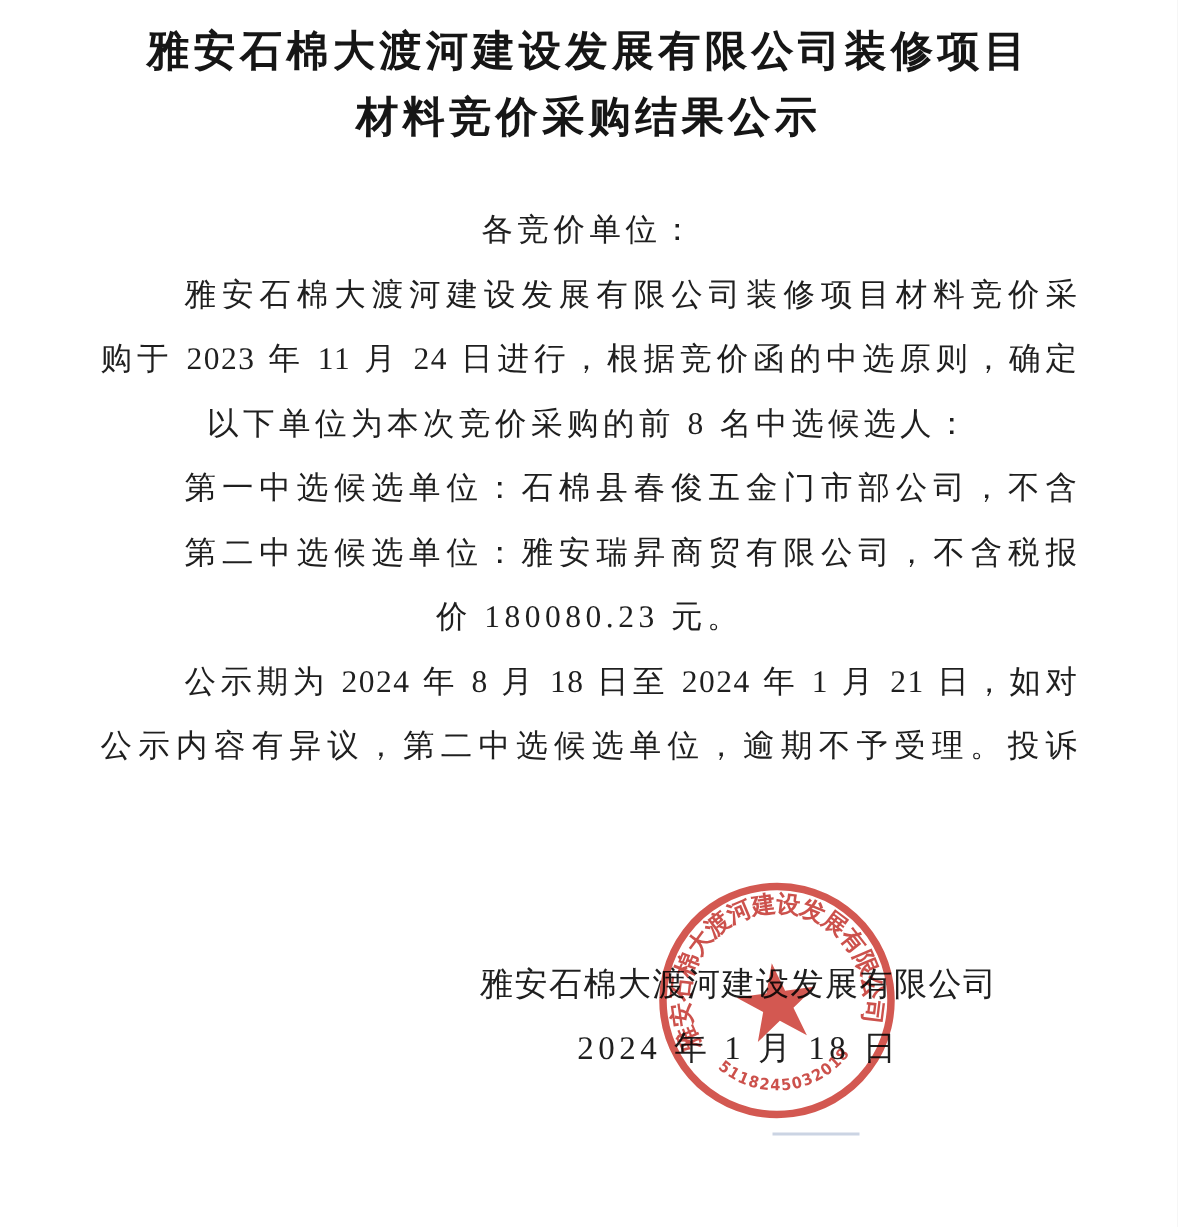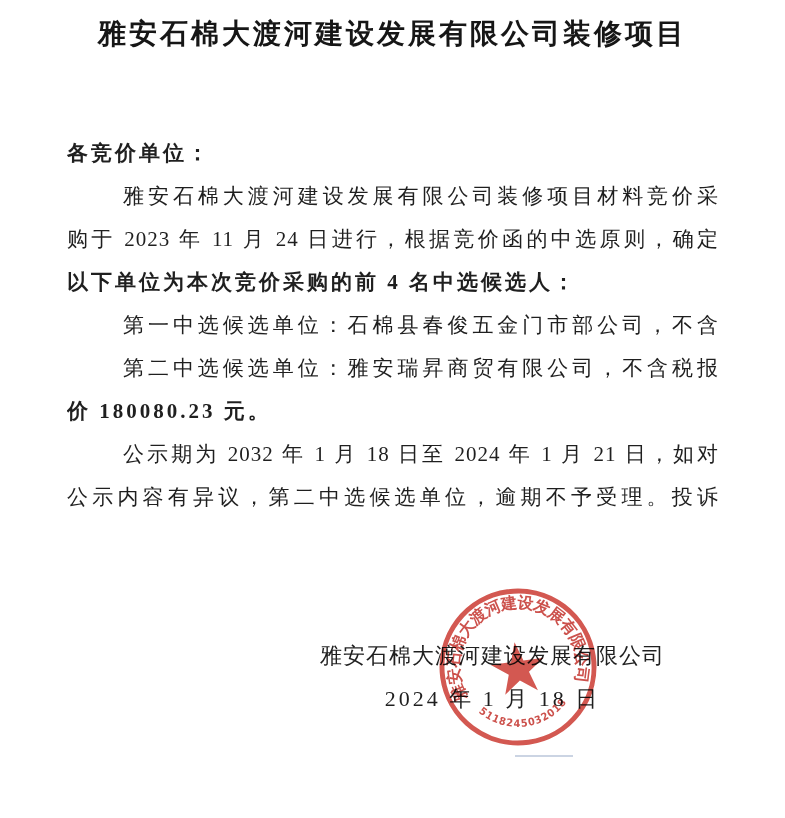--- a/index.html
+++ b/index.html
@@ -26,21 +26,21 @@
     position:absolute;top:132px;left:67px;width:652px;
   }
   .line{
     width:652px;height:43px;line-height:43px;
     font-size:21px;
     overflow:hidden;
     box-sizing:border-box;
     white-space:normal;
   }
   .just{text-align:justify;text-align-last:justify;letter-spacing:1px;}
-  .left{text-align:left;letter-spacing:3px;font-weight:bold;}
+  .left{text-align:center;letter-spacing:3px;}
   .ind{padding-left:56px;font-family:Liberation Serif, serif;}
   
   .signature{
     position:absolute;top:634px;right:120px;
     text-align:left;
   }
   .sig-line{
     height:43px;line-height:43px;font-size:22px;letter-spacing:1px;
     color:#1f1f1f;
   }
@@ -67,35 +67,36 @@
     background:#b9c6da;opacity:.75;
   }
 </style>
 </head>
 <body>
 
 <div class="page">
 
   <div class="title">
     <div>雅安石棉大渡河建设发展有限公司装修项目</div>
+    <div>材料竞价采购结果公示</div>
   </div>
 
   <div class="body">
     <div class="line left">各竞价单位：</div>
 
     <div class="line just ind">雅安石棉大渡河建设发展有限公司装修项目材料竞价采</div>
     <div class="line just">购于 2023 年 11 月 24 日进行，根据竞价函的中选原则，确定</div>
-    <div class="line left">以下单位为本次竞价采购的前 4 名中选候选人：</div>
+    <div class="line left">以下单位为本次竞价采购的前 8 名中选候选人：</div>
 
     <div class="line just ind">第一中选候选单位：石棉县春俊五金门市部公司，不含</div>
 
     <div class="line just ind">第二中选候选单位：雅安瑞昇商贸有限公司，不含税报</div>
     <div class="line left">价 180080.23 元。</div>
 
-    <div class="line just ind">公示期为 2032 年 1 月 18 日至 2024 年 1 月 21 日，如对</div>
+    <div class="line just ind">公示期为 2024 年 8 月 18 日至 2024 年 1 月 21 日，如对</div>
     <div class="line just">公示内容有异议，第二中选候选单位，逾期不予受理。投诉</div>
   </div>
 
   <div class="signature">
     <div class="sig-line">雅安石棉大渡河建设发展有限公司</div>
     <div class="sig-line sig-date">2024 年 1 月 18 日</div>
   </div>
 
   <div class="seal">
     <svg viewBox="0 0 170 170" xmlns="http://www.w3.org/2000/svg">

